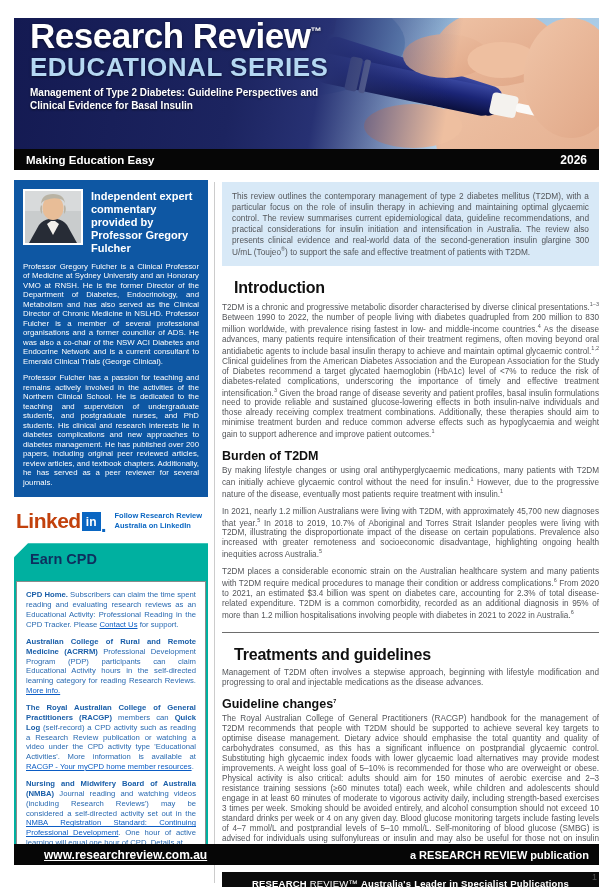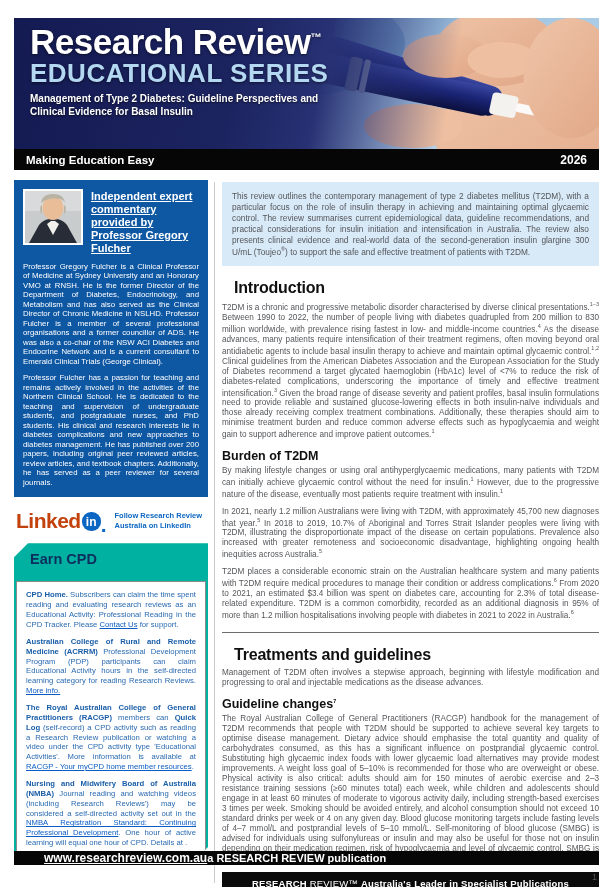--- a/index.html
+++ b/index.html
@@ -8,21 +8,21 @@
     width:613px; height:887px; position:relative; overflow:hidden;
     font-family:"Liberation Sans", sans-serif; -webkit-font-smoothing:antialiased;
   }
   .page { position:absolute; inset:0; padding:18px 14px 0 14px; }
 
   
   .banner { position:relative; height:131px; overflow:hidden; background:#14194f; }
   .banner-photo { position:absolute; top:0; right:0; width:70%; height:100%; }
   .banner-overlay { position:absolute; inset:0;
     background:linear-gradient(100deg, #141a52 0%, #1c2460 38%, #273173 52%, rgba(39,49,115,0.55) 62%, rgba(39,49,115,0) 74%); }
-  .banner-text { position:absolute; left:16px; top:6px; z-index:3; }
+  .banner-text { position:absolute; left:16px; top:0; z-index:3; }
   .banner-title { color:#ffffff; font-size:35px; font-weight:bold; letter-spacing:-0.5px; line-height:1.0;
     text-shadow:0 1px 3px rgba(0,0,0,0.55); }
   .banner-title sup { font-size:11px; vertical-align:super; }
   .banner-series { color:#b5d8f2; font-size:26px; font-weight:bold; letter-spacing:0.5px; line-height:1.0; margin-top:1px;
     text-shadow:0 1px 3px rgba(0,0,0,0.55); }
   .banner-sub { color:#ffffff; font-size:10px; font-weight:bold; line-height:1.25; margin-top:7px;
     text-shadow:0 1px 2px rgba(0,0,0,0.65); }
 
   
   .topbar { height:21px; background:#060606; display:flex; align-items:center; justify-content:space-between; padding:0 12px; }
@@ -33,27 +33,27 @@
   .content { display:flex; margin-top:10px; align-items:stretch; }
   .sidebar { width:194px; flex:0 0 194px; }
   .v-divider { width:1px; background:#cccccc; margin:2px 7px 12px 6px; }
   .main { flex:1; min-width:0; padding-top:2px; }
 
   
   .expert-box { background:#0e57a3; color:#ffffff; padding:9px 9px 10px 9px; }
   .expert-head { display:flex; align-items:flex-start; }
   .expert-photo { width:60px; height:56px; background:#fff; padding:2px; flex:0 0 60px; }
   .expert-photo svg { display:block; width:100%; height:100%; }
-  .expert-title { font-size:11px; font-weight:bold; line-height:1.18; margin-left:8px; padding-top:1px;text-decoration:underline; }
+  .expert-title { font-size:11px; font-weight:bold; line-height:1.18; margin-left:8px; padding-top:1px; }
   .expert-box p { font-size:7.8px; line-height:1.22; text-align:justify; margin-top:7px; }
 
   .linkedin-row { display:flex; align-items:center; margin:13px 2px 12px 2px; }
   .li-logo { display:flex; align-items:flex-end; }
   .li-word { color:#c2410c; font-size:21px; font-weight:bold; letter-spacing:-0.5px; line-height:1; }
-  .li-badge { width:19px; height:19px; background:#0a66c2; border-radius:9px; color:#fff; font-size:12px; font-weight:bold;
+  .li-badge { width:19px; height:19px; background:#0a66c2; border-radius:0; color:#fff; font-size:12px; font-weight:bold;
     display:flex; align-items:center; justify-content:center; margin-left:1px; }
   .li-dot { color:#0a66c2; font-size:21px; font-weight:bold; line-height:0.6; }
   .li-caption { color:#0a66c2; font-size:7.5px; font-weight:bold; line-height:1.25; margin-left:8px; white-space:pre-line; }
 
   .cpd-card { background:#00b0a0; clip-path:polygon(14px 0, 100% 0, 100% calc(100% - 14px), calc(100% - 14px) 100%, 0 100%, 0 14px);
     padding:0 2px 2px 2px; }
   .cpd-title { color:#0d2f5e; font-size:14.5px; font-weight:bold; padding:8px 12px 14px 14px; }
   .cpd-body { background:#ffffff; border:1px solid #8b8b8b; padding:8px 9px 10px 9px; }
   .cpd-body p { color:#2a6ab1; font-size:7.7px; line-height:1.28; text-align:justify; margin-bottom:7px; }
   .cpd-body p:last-child { margin-bottom:0; }
@@ -64,22 +64,22 @@
   .abstract { background:#d8e9f7; padding:9px 10px; font-size:8.3px; line-height:1.32; color:#54565a; text-align:justify; }
   .h1 { font-size:16px; font-weight:bold; color:#101010; margin:13px 0 4px 12px; letter-spacing:-0.2px; }
   .h2 { font-size:12.5px; font-weight:bold; color:#101010; margin:9px 0 3px 0; }
   .main p.body { font-size:8.2px; line-height:1.22; color:#54565a; text-align:justify; margin-bottom:7px; }
   .main sup, .abstract sup { font-size:5.5px; }
   .sect-rule { border:none; border-top:1px solid #6d6d6d; margin:12px 0 10px 0; }
   .leader-bar { background:#0b0b0b; color:#ffffff; text-align:center; font-size:9.5px; padding:6px 4px; margin-top:8px; letter-spacing:0.2px; }
   .leader-bar b { font-weight:bold; }
 
   
-  .footer { position:absolute; left:14px; right:14px; bottom:22px; height:14px; background:#060606;
-    display:flex; align-items:center; padding:0 10px 0 30px; }
+  .footer { position:absolute; left:14px; right:14px; bottom:22px; height:21px; background:#060606;
+    display:flex; align-items:center; justify-content:space-between; padding:0 10px 0 30px; }
   .footer-url { color:#fff; font-size:12px; font-weight:bold; text-decoration:underline; cursor:pointer; }
   .footer-right { color:#fff; font-size:11px; font-weight:bold; }
   .page-num { position:absolute; right:16px; bottom:5px; font-size:9px; color:#555; }
 </style>
 </head>
 <body>
 
 <div class="page">
 
   <div class="banner">

